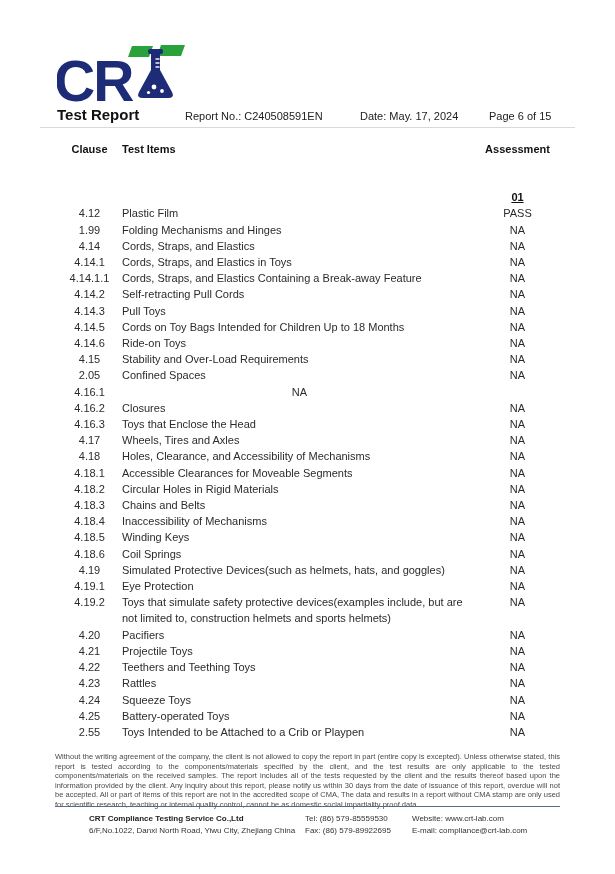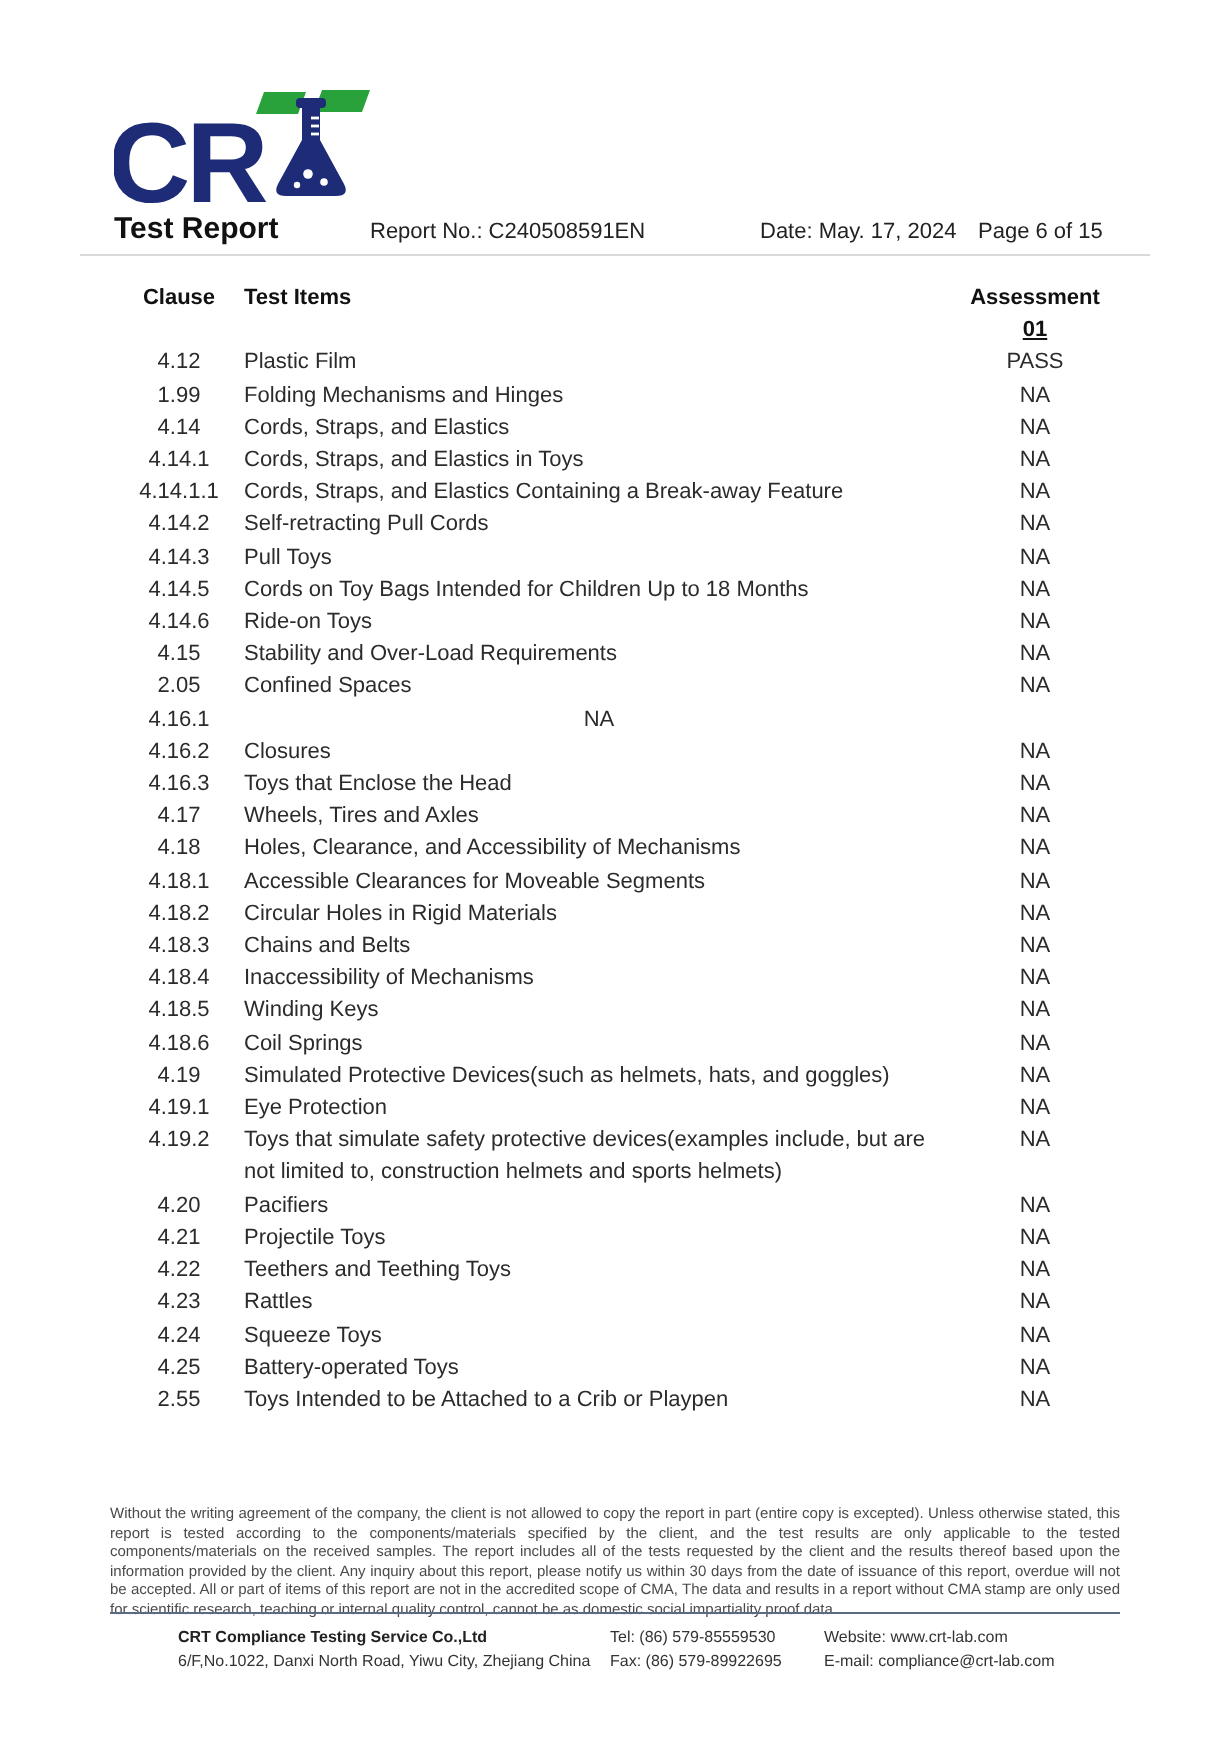--- a/index.html
+++ b/index.html
@@ -5,31 +5,31 @@
   html,body{margin:0;padding:0;}
   body{
     width:615px;height:874px;background:#ffffff;position:relative;
     font-family:"Liberation Sans", sans-serif;color:#2b2b2b;overflow:hidden;
   }
   
   .logo{position:absolute;left:57px;top:38px;width:128px;height:66px;}
   
   .hdr-title{position:absolute;left:57px;top:106px;font-size:15px;font-weight:bold;color:#111;}
   .hdr-report{position:absolute;left:185px;top:110px;font-size:11px;color:#222;}
-  .hdr-date{position:absolute;left:380px;top:110px;font-size:11px;color:#222;}
+  .hdr-date{position:absolute;left:360px;top:110px;font-size:11px;color:#222;}
   .hdr-page{position:absolute;left:489px;top:110px;font-size:11px;color:#222;}
   .rule-top{position:absolute;left:40px;right:40px;top:127px;height:1px;background:#d9d9d9;}
   
   .table{position:absolute;left:57px;top:141px;width:501px;font-size:11px;}
   .trow{display:grid;grid-template-columns:65px 355px 81px;align-items:start;line-height:16.2px;}
   .trow .c-clause{text-align:center;}
   .trow .c-item{text-align:left;white-space:pre-line;}
   .trow .c-assess{text-align:center;}
   .thead{font-weight:bold;color:#111;}
-  .assess-sub{display:grid;grid-template-columns:65px 355px 81px;line-height:16.2px;}
+  .assess-sub{display:grid;grid-template-columns:65px 355px 81px;line-height:16.2px;margin-top:32px;}
   .assess-sub span{grid-column:3;text-align:center;font-weight:bold;text-decoration:underline;color:#111;}
   
   .disclaimer{
     position:absolute;left:55px;top:752px;width:505px;
     font-size:7.5px;line-height:9.5px;text-align:justify;color:#4a4a4a;
   }
   .rule-bottom{position:absolute;left:55px;top:806px;width:505px;height:1px;background:#5a6b85;}
   
   .footer{position:absolute;left:0;top:813px;width:615px;font-size:8px;line-height:12px;color:#333;}
   .f-col1{position:absolute;left:89px;top:0;width:230px;}

